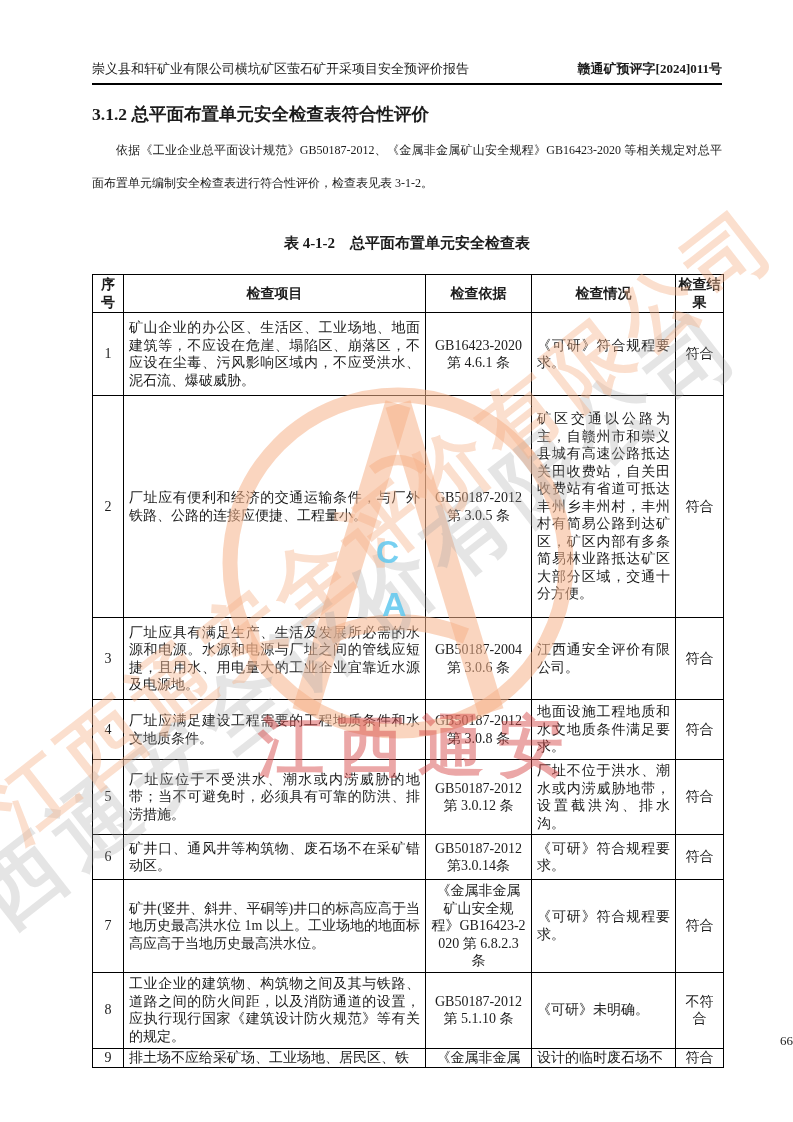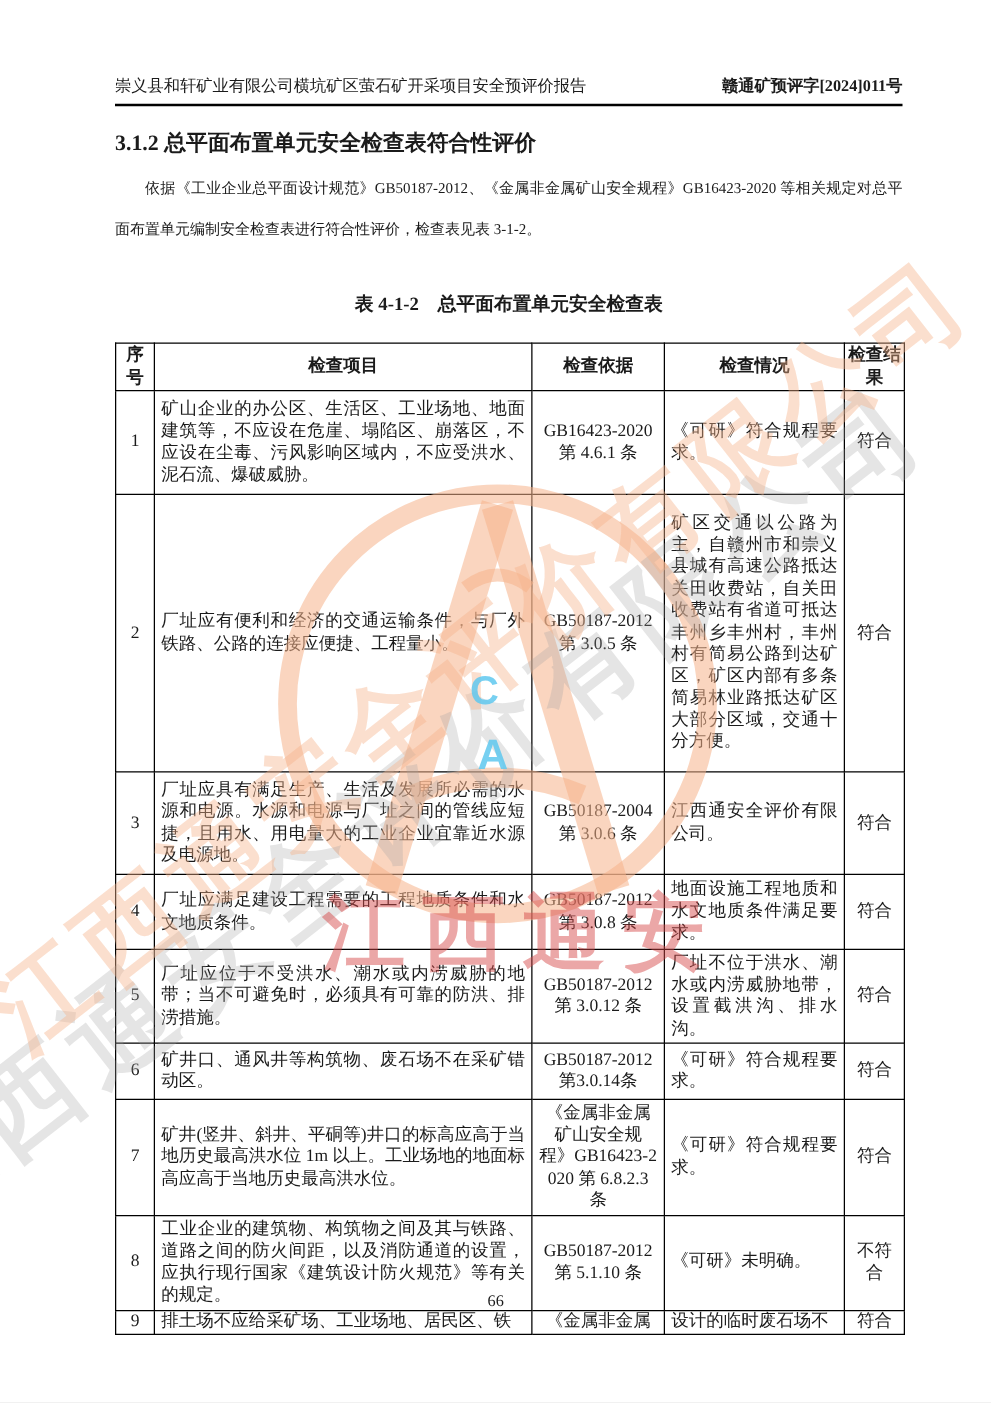--- a/index.html
+++ b/index.html
@@ -35,21 +35,21 @@
   thead tr{height:37px;}
   td.c-no,td.c-result{text-align:center;padding:2px 2px;}
   td.c-item,td.c-situation{text-align:justify;}
   td.c-basis{text-align:center;padding:2px 3px;}
   tr.r1{height:83px} tr.r2{height:222px} tr.r3{height:82px}
   tr.r4{height:60px} tr.r5{height:59px} tr.r6{height:45px}
   tr.r7{height:82px} tr.r8{height:76px}
   tr.r9{height:19px}
   tr.r9 td{padding-top:1px;padding-bottom:0;line-height:16px;}
   
-  .pageno{position:absolute;top:1033px;left:0;width:793px;text-align:center;font-size:13px;}
+  .pageno{position:absolute;top:1033px;left:0;width:793px;text-align:right;font-size:13px;}
   
   .wm{position:absolute;inset:0;pointer-events:none;overflow:hidden;z-index:6;}
   .wm-diag{
     position:absolute;left:-30px;top:780px;width:1100px;
     font-size:80px;font-weight:bold;letter-spacing:8px;white-space:nowrap;
     color:rgba(246,178,138,0.42);
     transform:rotate(-38deg);transform-origin:0 0;
     font-family:"Liberation Serif","DejaVu Serif",serif;
   }
   .wm-diag-gray{

